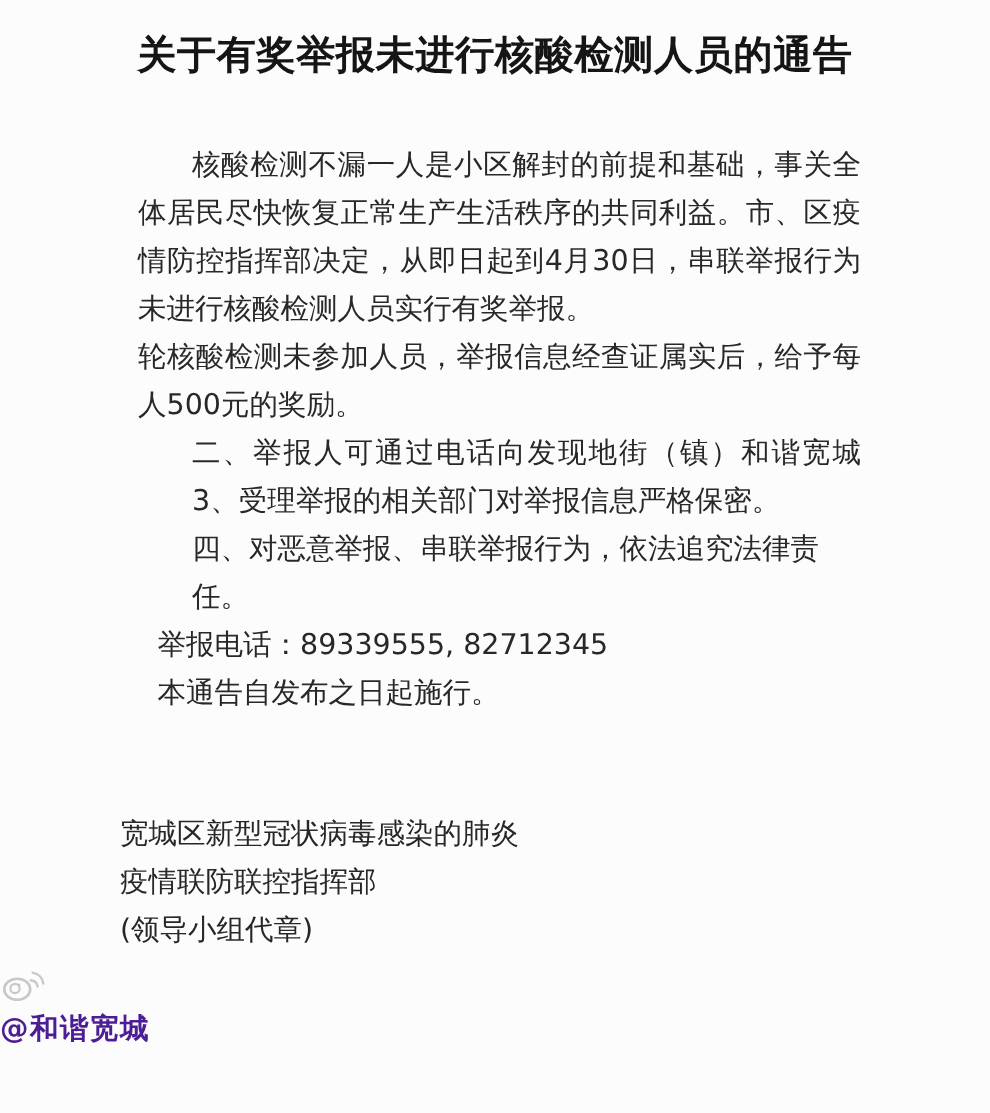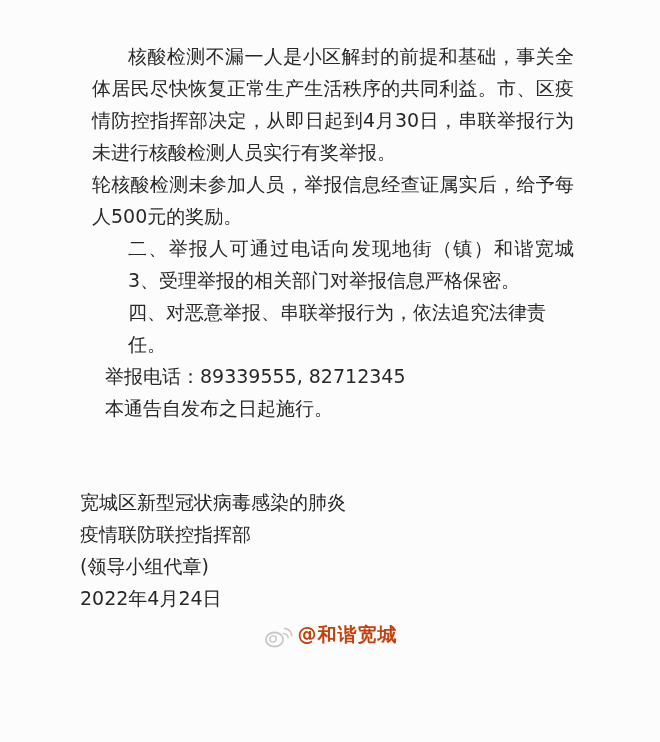--- a/index.html
+++ b/index.html
@@ -42,55 +42,56 @@
   }
   .signature {
     margin: 62px 0 0 80px;
     font-size: 19px;
     line-height: 32px;
     color: #272727;
   }
   .watermark {
     margin-top: 8px;
     display: flex;
-    align-items: flex-end;
+    align-items: flex-start;
     justify-content: center;
     gap: 5px;
-    color: #c2410c;
+    color: #4c1d95;
     font-size: 19px;
     font-weight: 600;
     letter-spacing: 1px;
+    flex-direction: column;
   }
   .weibo-icon-svg { display: block; }
 </style>
 </head>
 <body>
 
 <div class="page">
 
+  <h1 class="title">关于有奖举报未进行核酸检测人员的通告</h1>
 
   <div class="body">
     <div class="line indent fill">核酸检测不漏一人是小区解封的前提和基础，事关全</div>
     <div class="line fill">体居民尽快恢复正常生产生活秩序的共同利益。市、区疫</div>
     <div class="line fill">情防控指挥部决定，从即日起到4月30日，串联举报行为</div>
     <div class="line">未进行核酸检测人员实行有奖举报。</div>
     <div class="line fill">轮核酸检测未参加人员，举报信息经查证属实后，给予每</div>
     <div class="line">人500元的奖励。</div>
     <div class="line indent fill">二、举报人可通过电话向发现地街（镇）和谐宽城</div>
     <div class="line indent">3、受理举报的相关部门对举报信息严格保密。</div>
     <div class="line indent">四、对恶意举报、串联举报行为，依法追究法律责任。</div>
     <div class="line small-indent">举报电话：89339555, 82712345</div>
     <div class="line small-indent">本通告自发布之日起施行。</div>
   </div>
 
   <div class="signature">
     <div>宽城区新型冠状病毒感染的肺炎</div>
     <div>疫情联防联控指挥部</div>
     <div>(领导小组代章)</div>
-    <div>2022年4月24日</div>
   </div>
 
   <div class="watermark">
     <span>
       <svg class="weibo-icon-svg" width="30" height="24" viewBox="0 0 30 24" fill="none" xmlns="http://www.w3.org/2000/svg">
         <ellipse cx="11.5" cy="15.5" rx="8.6" ry="7" stroke="#c8c8c8" stroke-width="1.8"></ellipse>
         <circle cx="10" cy="15" r="3.1" stroke="#c8c8c8" stroke-width="1.4"></circle>
         <circle cx="12.6" cy="12.6" r="1" fill="#c8c8c8"></circle>
         <path d="M20.5 9.5 C22.8 9.7 24.7 11.4 25.1 13.7" stroke="#c8c8c8" stroke-width="1.6" stroke-linecap="round"></path>
         <path d="M21.8 4.4 C25.6 5.1 28.4 8 28.9 11.7" stroke="#c8c8c8" stroke-width="1.6" stroke-linecap="round"></path>

